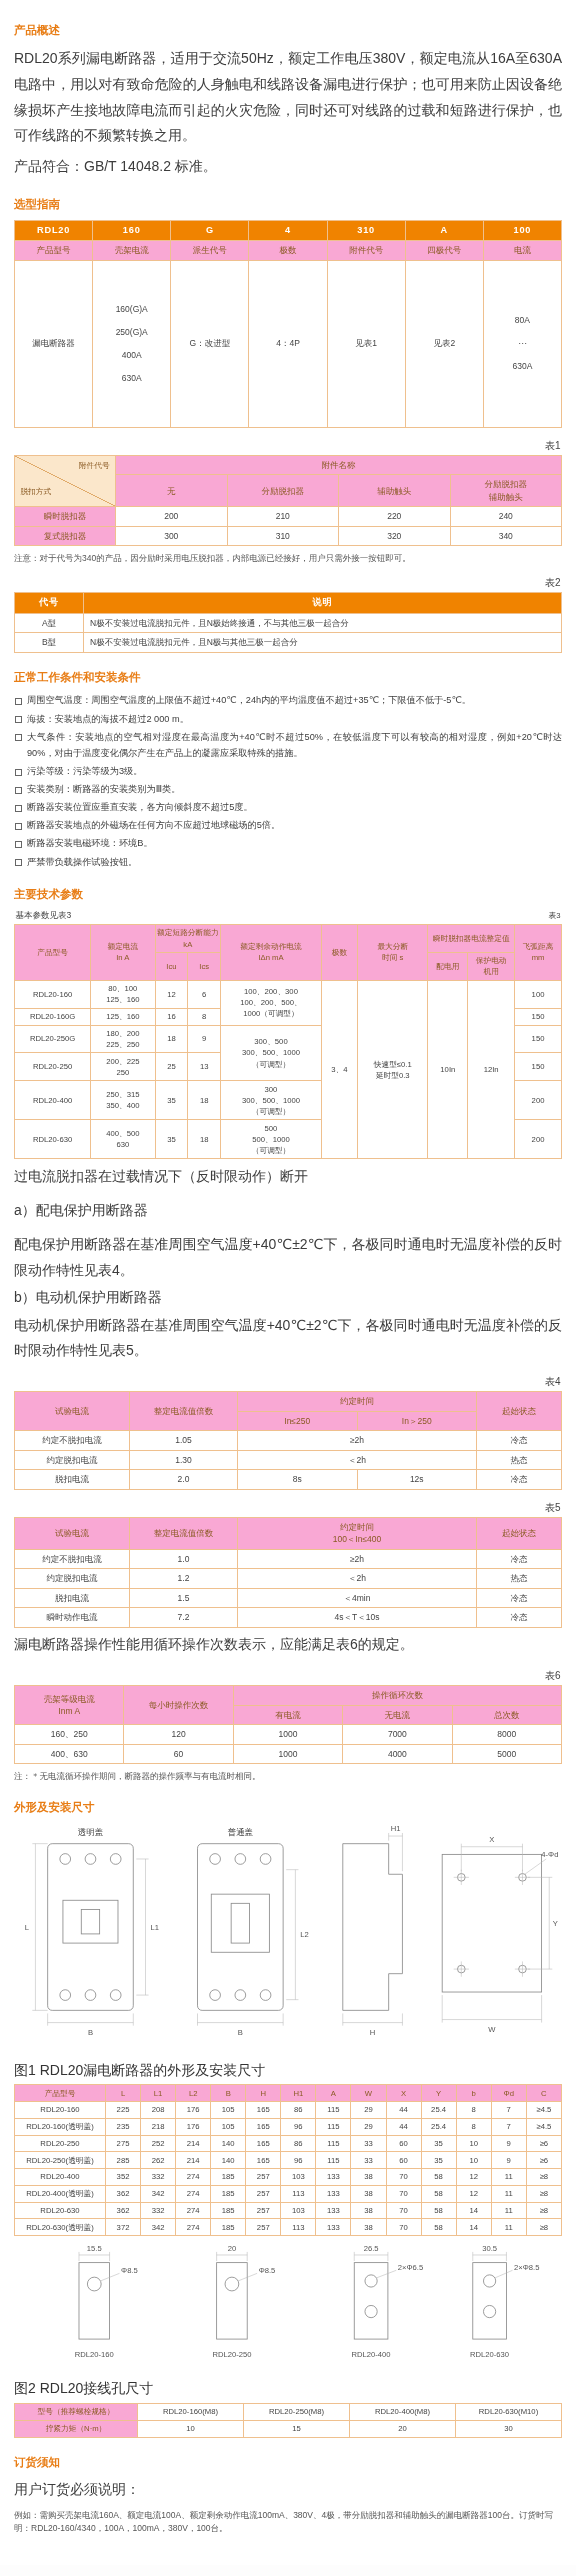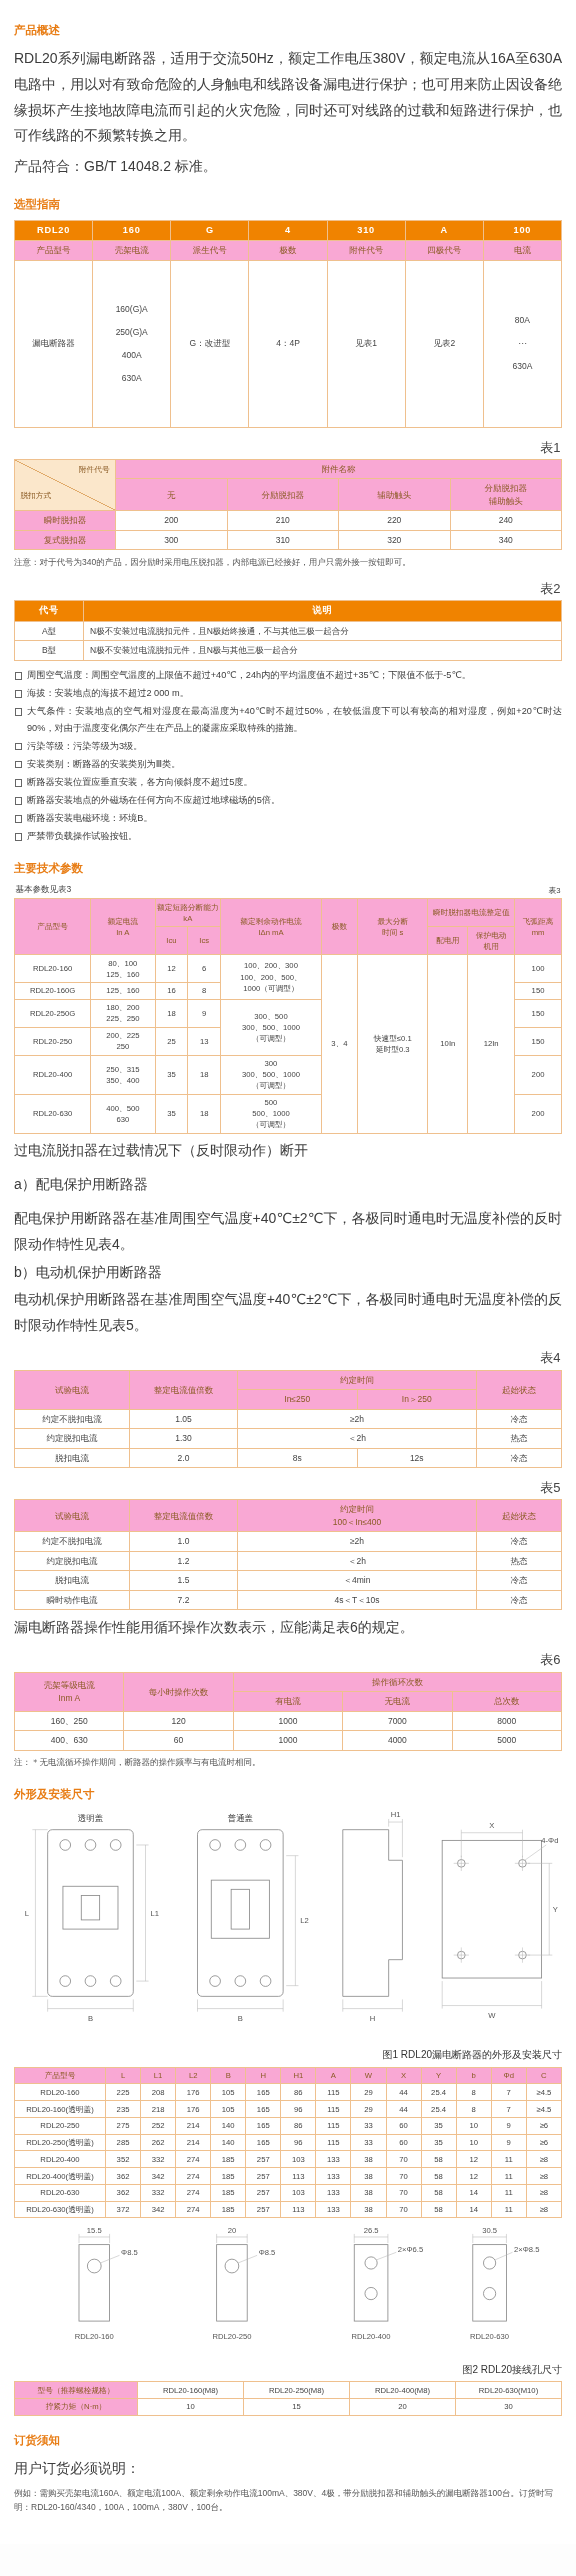--- a/index.html
+++ b/index.html
@@ -3,22 +3,22 @@
 <meta charset="utf-8">
 <style>
   html,body { margin:0; padding:0; background:#fdfdfd; }
   body { font-family:"Liberation Sans","DejaVu Sans",sans-serif; color:#333; }
   .page { width:576px; box-sizing:border-box; padding:6.1px 14px 28px; margin:0 auto; background:#fff; }
 
   .sec { color:#e87d15; font-size:11.5px; font-weight:bold; margin:17px 0 7.7px; }
   .body { font-size:14px; line-height:1.85; margin:4.6px 0; text-align:justify; color:#3c3c3c; }
   .pre { white-space:pre-line; }
   .note { font-size:8.5px; color:#555; margin:5.4px 0 1.5px; line-height:1.6; }
-  .tag { text-align:right; font-size:13px; color:#444; margin:10.8px 1.5px 2.3px; }
-  .tagrow { display:flex; justify-content:space-between; align-items:flex-end; margin:7.7px 1.5px 2.3px;gap:39px; }
+  .tag { text-align:right; font-size:10px; color:#444; margin:10.8px 1.5px 2.3px; }
+  .tagrow { display:flex; justify-content:space-between; align-items:center; margin:7.7px 1.5px 2.3px;gap:39px; }
   .small { font-size:8.5px; color:#444; }
   .tagr { font-size:7.7px; color:#444; }
 
   table.t { width:100%; border-collapse:collapse; table-layout:fixed; }
   .t th,.t td { border:0.8px solid #efc08e; font-size:8.5px; padding:3.1px 2.3px; text-align:center;
                 vertical-align:middle; white-space:pre-line; color:#444; background:#fff;
                 font-weight:normal; word-break:break-all; line-height:1.45; }
   .t .hd { background:#f9a8d4; color:#8a5a23; }
   .t .oh { background:#f08300; color:#fff; font-weight:bold; font-size:9.2px; letter-spacing:0.8px; }
   .t .tall { height:160px; line-height:2.7; }
@@ -33,21 +33,21 @@
 
   ul.sq { list-style:none; margin:6.1px 0; padding:0; }
   ul.sq li { position:relative; padding-left:13px; font-size:9.2px; line-height:1.8; color:#3c3c3c; margin:1.5px 0; text-align:justify; }
   ul.sq li::before { content:""; position:absolute; left:0.8px; top:5.4px; width:5.4px; height:5.4px; border:0.9px solid #666; background:#fff; }
 
   .fig { display:block; margin:7.7px auto 0; }
   .fig .ln { stroke:#8a8a8a; stroke-width:1.1; fill:none; }
   .fig .thin { stroke:#b5b5b5; stroke-width:0.7; fill:none; }
   .fig text { fill:#555; font-size:10px; font-family:"Liberation Sans","DejaVu Sans",sans-serif; }
   .fig .flabel { font-size:11px; fill:#3c3c3c; }
-  .caption { text-align:right; font-size:10px; color:#333; margin:7.7px 0 4.6px; }
+  .caption { text-align:left; font-size:14px; color:#333; margin:7.7px 0 4.6px; }
 </style>
 </head>
 <body>
 
 <div class="page">
 
   <h2 class="sec">产品概述</h2>
   <p class="body pre">RDL20系列漏电断路器，适用于交流50Hz，额定工作电压380V，额定电流从16A至630A电路中，用以对有致命危险的人身触电和线路设备漏电进行保护；也可用来防止因设备绝缘损坏产生接地故障电流而引起的火灾危险，同时还可对线路的过载和短路进行保护，也可作线路的不频繁转换之用。</p>
   <p class="body">产品符合：GB/T 14048.2 标准。</p>
 
@@ -150,20 +150,21 @@
           <td>A型</td>
           <td class="lt">N极不安装过电流脱扣元件，且N极始终接通，不与其他三极一起合分</td>
         </tr>
         <tr>
           <td>B型</td>
           <td class="lt">N极不安装过电流脱扣元件，且N极与其他三极一起合分</td>
         </tr>
       </tbody>
   </table>
 
+  <h2 class="sec">正常工作条件和安装条件</h2>
   <ul class="sq">
       <li>周围空气温度：周围空气温度的上限值不超过+40℃，24h内的平均温度值不超过+35℃；下限值不低于-5℃。</li>
       <li>海拔：安装地点的海拔不超过2 000 m。</li>
       <li>大气条件：安装地点的空气相对湿度在最高温度为+40℃时不超过50%，在较低温度下可以有较高的相对湿度，例如+20℃时达90%，对由于温度变化偶尔产生在产品上的凝露应采取特殊的措施。</li>
       <li>污染等级：污染等级为3级。</li>
       <li>安装类别：断路器的安装类别为Ⅲ类。</li>
       <li>断路器安装位置应垂直安装，各方向倾斜度不超过5度。</li>
       <li>断路器安装地点的外磁场在任何方向不应超过地球磁场的5倍。</li>
       <li>断路器安装电磁环境：环境B。</li>
       <li>严禁带负载操作试验按钮。</li>

